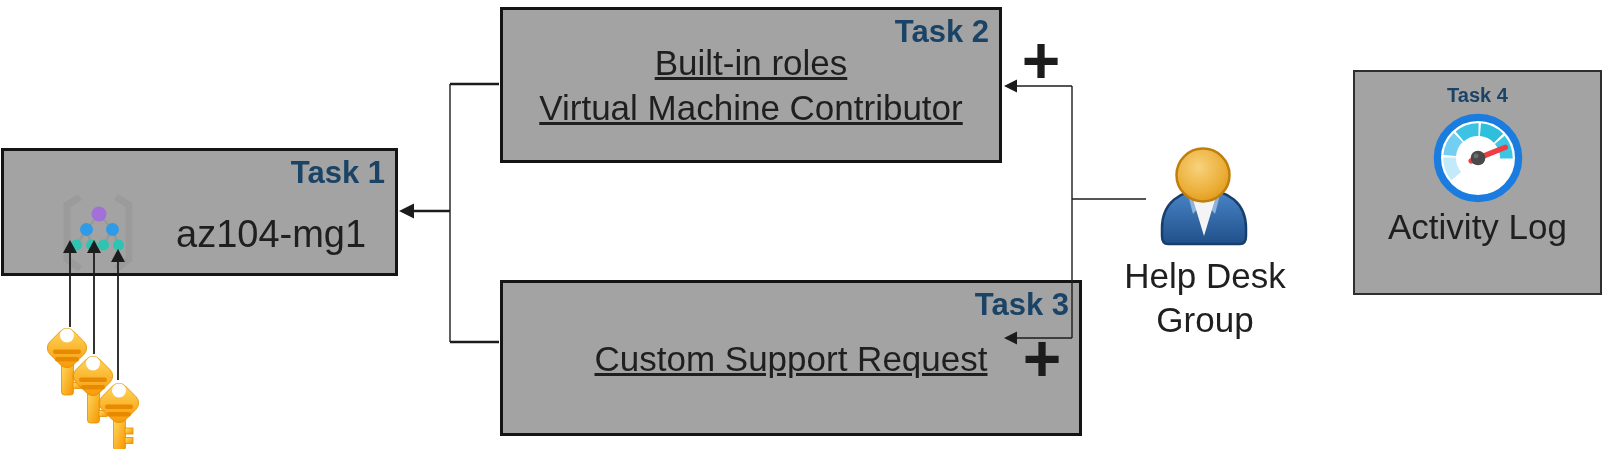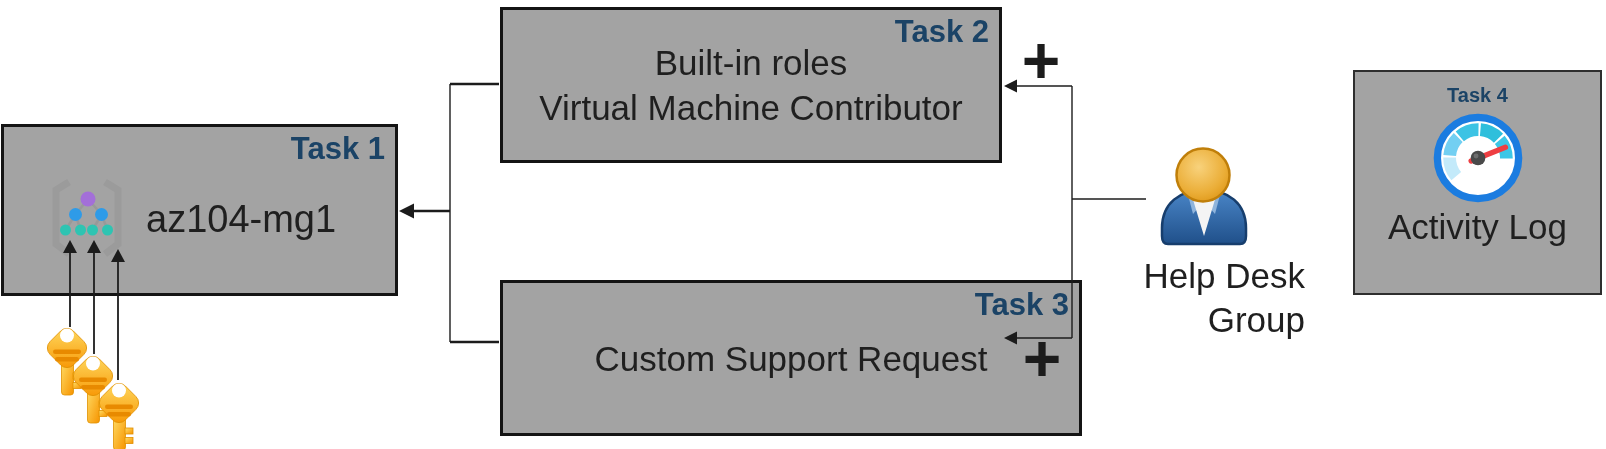--- a/index.html
+++ b/index.html
@@ -3,51 +3,51 @@
 <meta charset="utf-8">
 <style>
   html,body{margin:0;padding:0;background:#ffffff;}
   .canvas{
     position:relative;width:1606px;height:449px;background:#ffffff;
     overflow:hidden;font-family:"Liberation Sans",sans-serif;
   }
   .box{
     position:absolute;background:#a3a3a3;border:3px solid #141414;box-sizing:border-box;
   }
-  #task1{left:1px;top:124px;width:397px;height:172px;}
+  #task1{left:1px;top:148px;width:397px;height:128px;}
   #task2{left:500px;top:7px;width:502px;height:156px;}
   #task3{left:500px;top:280px;width:582px;height:156px;}
   #task4{left:1353px;top:70px;width:249px;height:225px;border-width:2px;border-color:#2e2e2e;}
   .badge{
     position:absolute;top:4px;right:10px;font-weight:bold;font-size:31px;color:#1B4366;
     white-space:nowrap;
   }
   .lines2{
     width:100%;height:100%;display:flex;flex-direction:column;justify-content:center;
-    align-items:center;font-size:35px;color:#1F1F1F;line-height:45px;text-align:center;
+    align-items:center;font-size:35px;color:#1F1F1F;line-height:45px;text-align:center;text-decoration:underline;
   }
   .t1content{
-    width:100%;height:100%;display:flex;align-items:center;padding-left:41px;padding-top:18px;
-    box-sizing:border-box;gap:17px;font-size:38px;color:#1F1F1F;
+    width:100%;height:100%;display:flex;align-items:center;padding-left:52px;padding-top:18px;
+    box-sizing:border-box;gap:36px;font-size:38px;color:#1F1F1F;margin-top:13px;
   }
   .t4content{
     width:100%;height:100%;display:flex;flex-direction:column;align-items:center;
     padding-top:12px;box-sizing:border-box;
   }
   .t4badge{font-weight:bold;font-size:20px;color:#1B4366;margin-bottom:4px;}
   .t4label{font-size:35px;color:#1F1F1F;margin-top:2px;}
   .plus{
     position:absolute;width:64px;height:64px;text-align:center;line-height:64px;
     font-size:66px;font-weight:900;color:#1C1C1C;
   }
   #plus-top{left:1009px;top:28px;}
   #plus-bottom{left:1010px;top:326px;}
   #person{position:absolute;left:1156px;top:140px;}
   #group-label{
-    position:absolute;left:1105px;top:254px;width:200px;text-align:right;
+    position:absolute;left:1105px;top:254px;width:200px;text-align:center;
     font-size:35px;line-height:44px;color:#1F1F1F;
   }
   #keys{position:absolute;left:30px;top:318px;overflow:visible;}
   #connectors{position:absolute;left:0;top:0;pointer-events:none;}
 </style>
 </head>
 <body>
 
 <div class="canvas">
 

